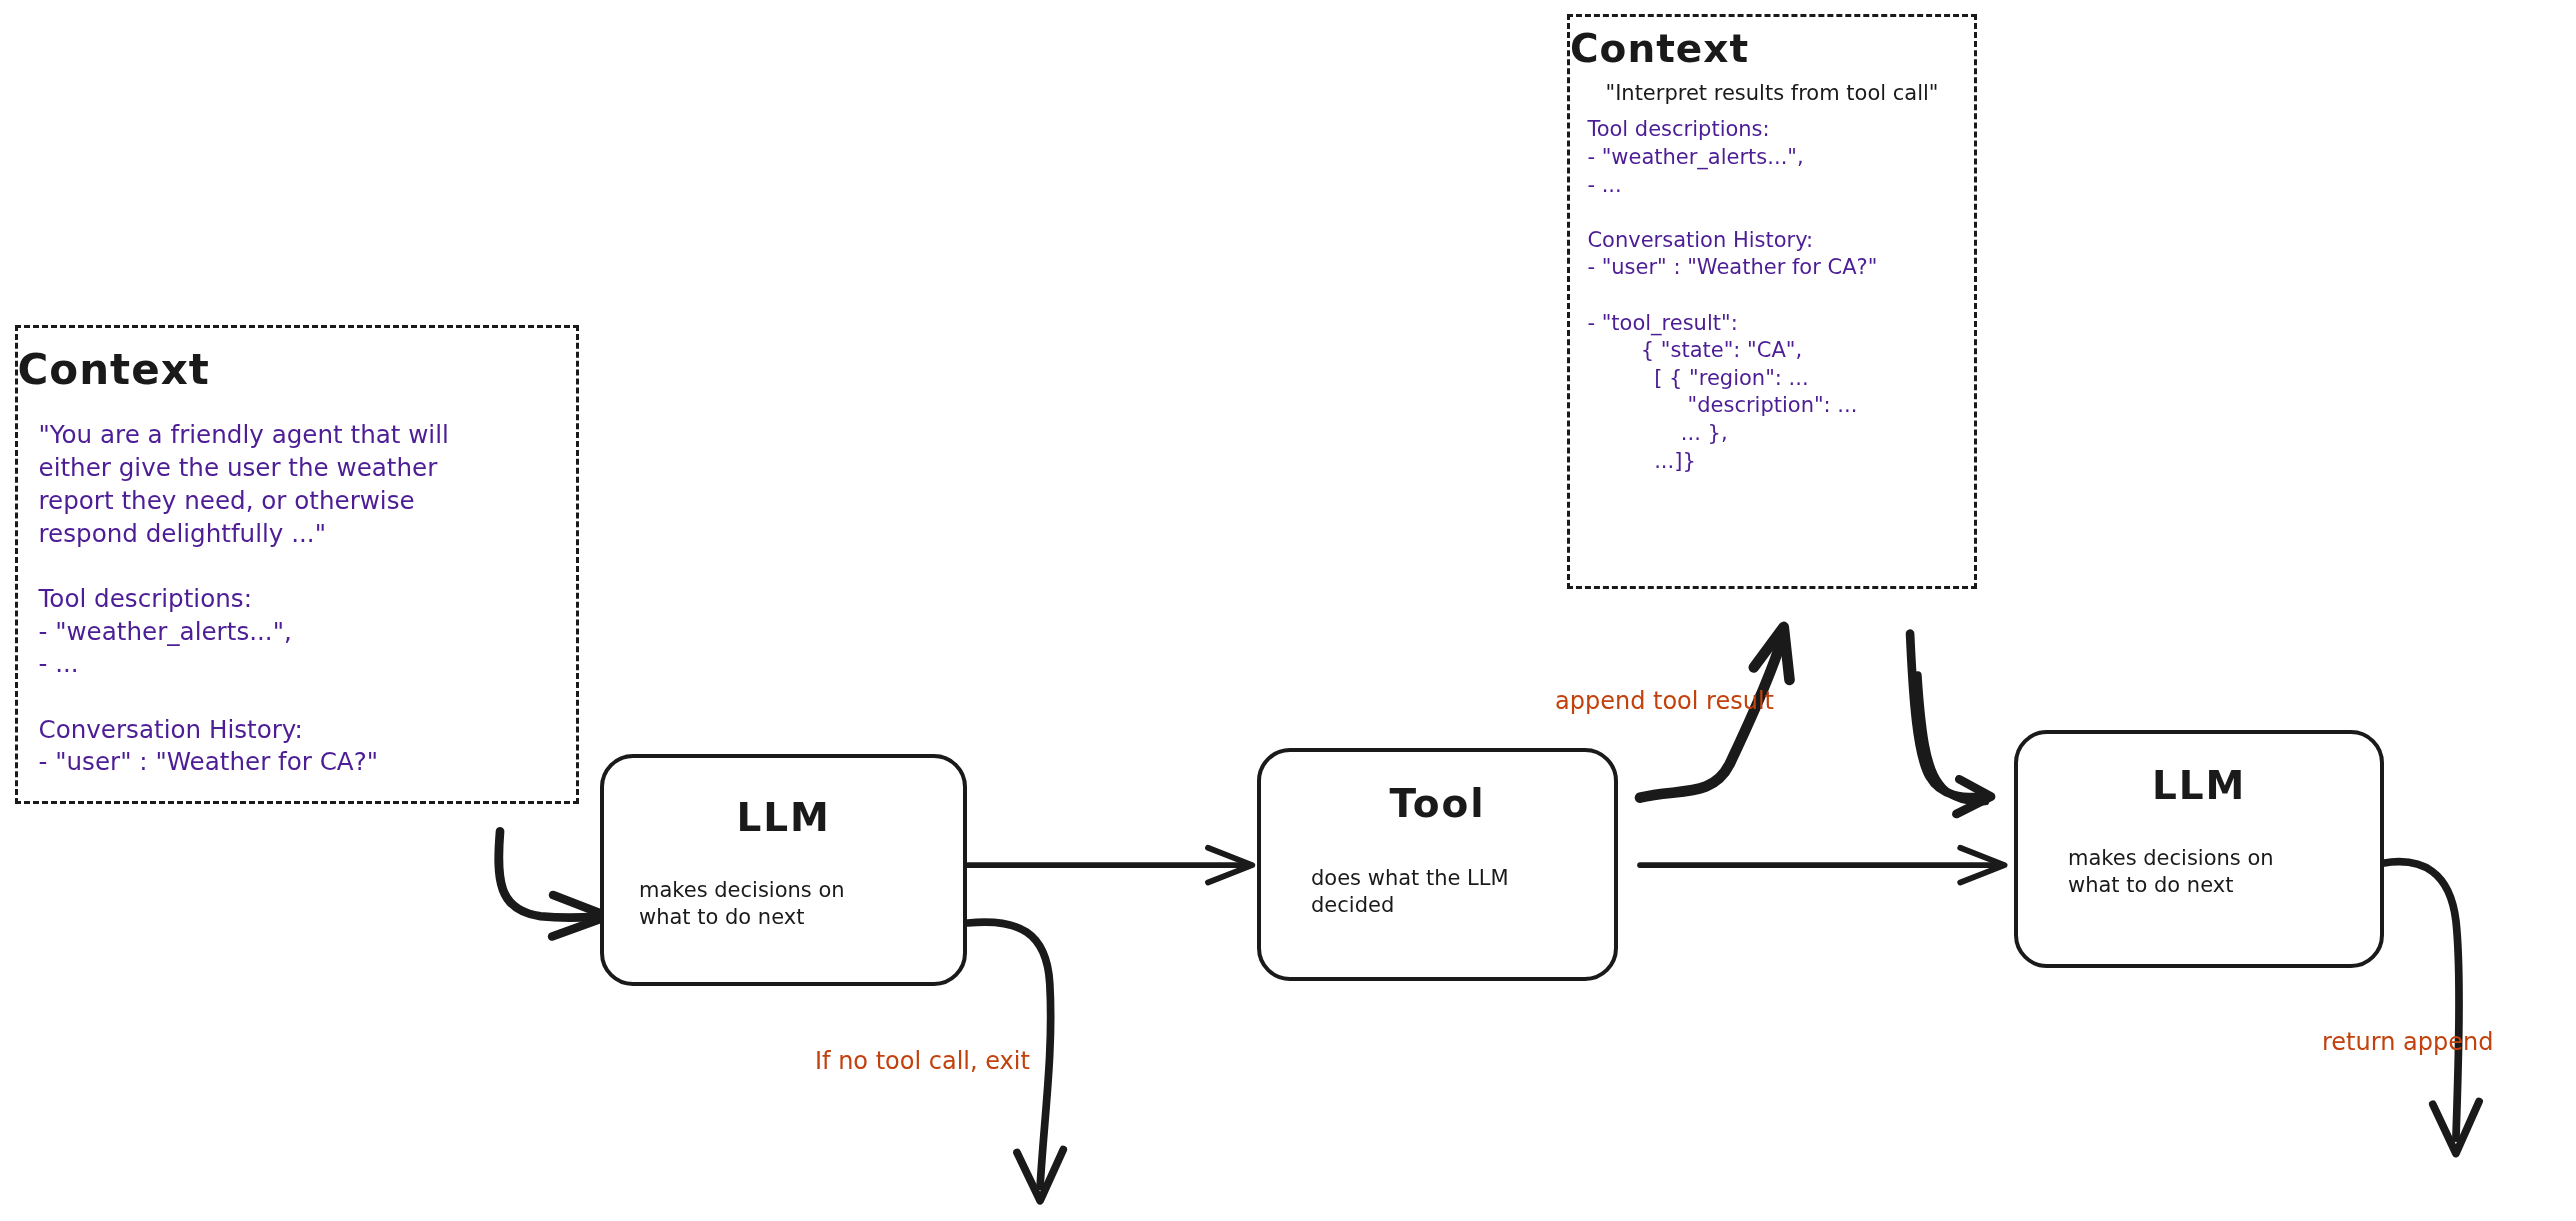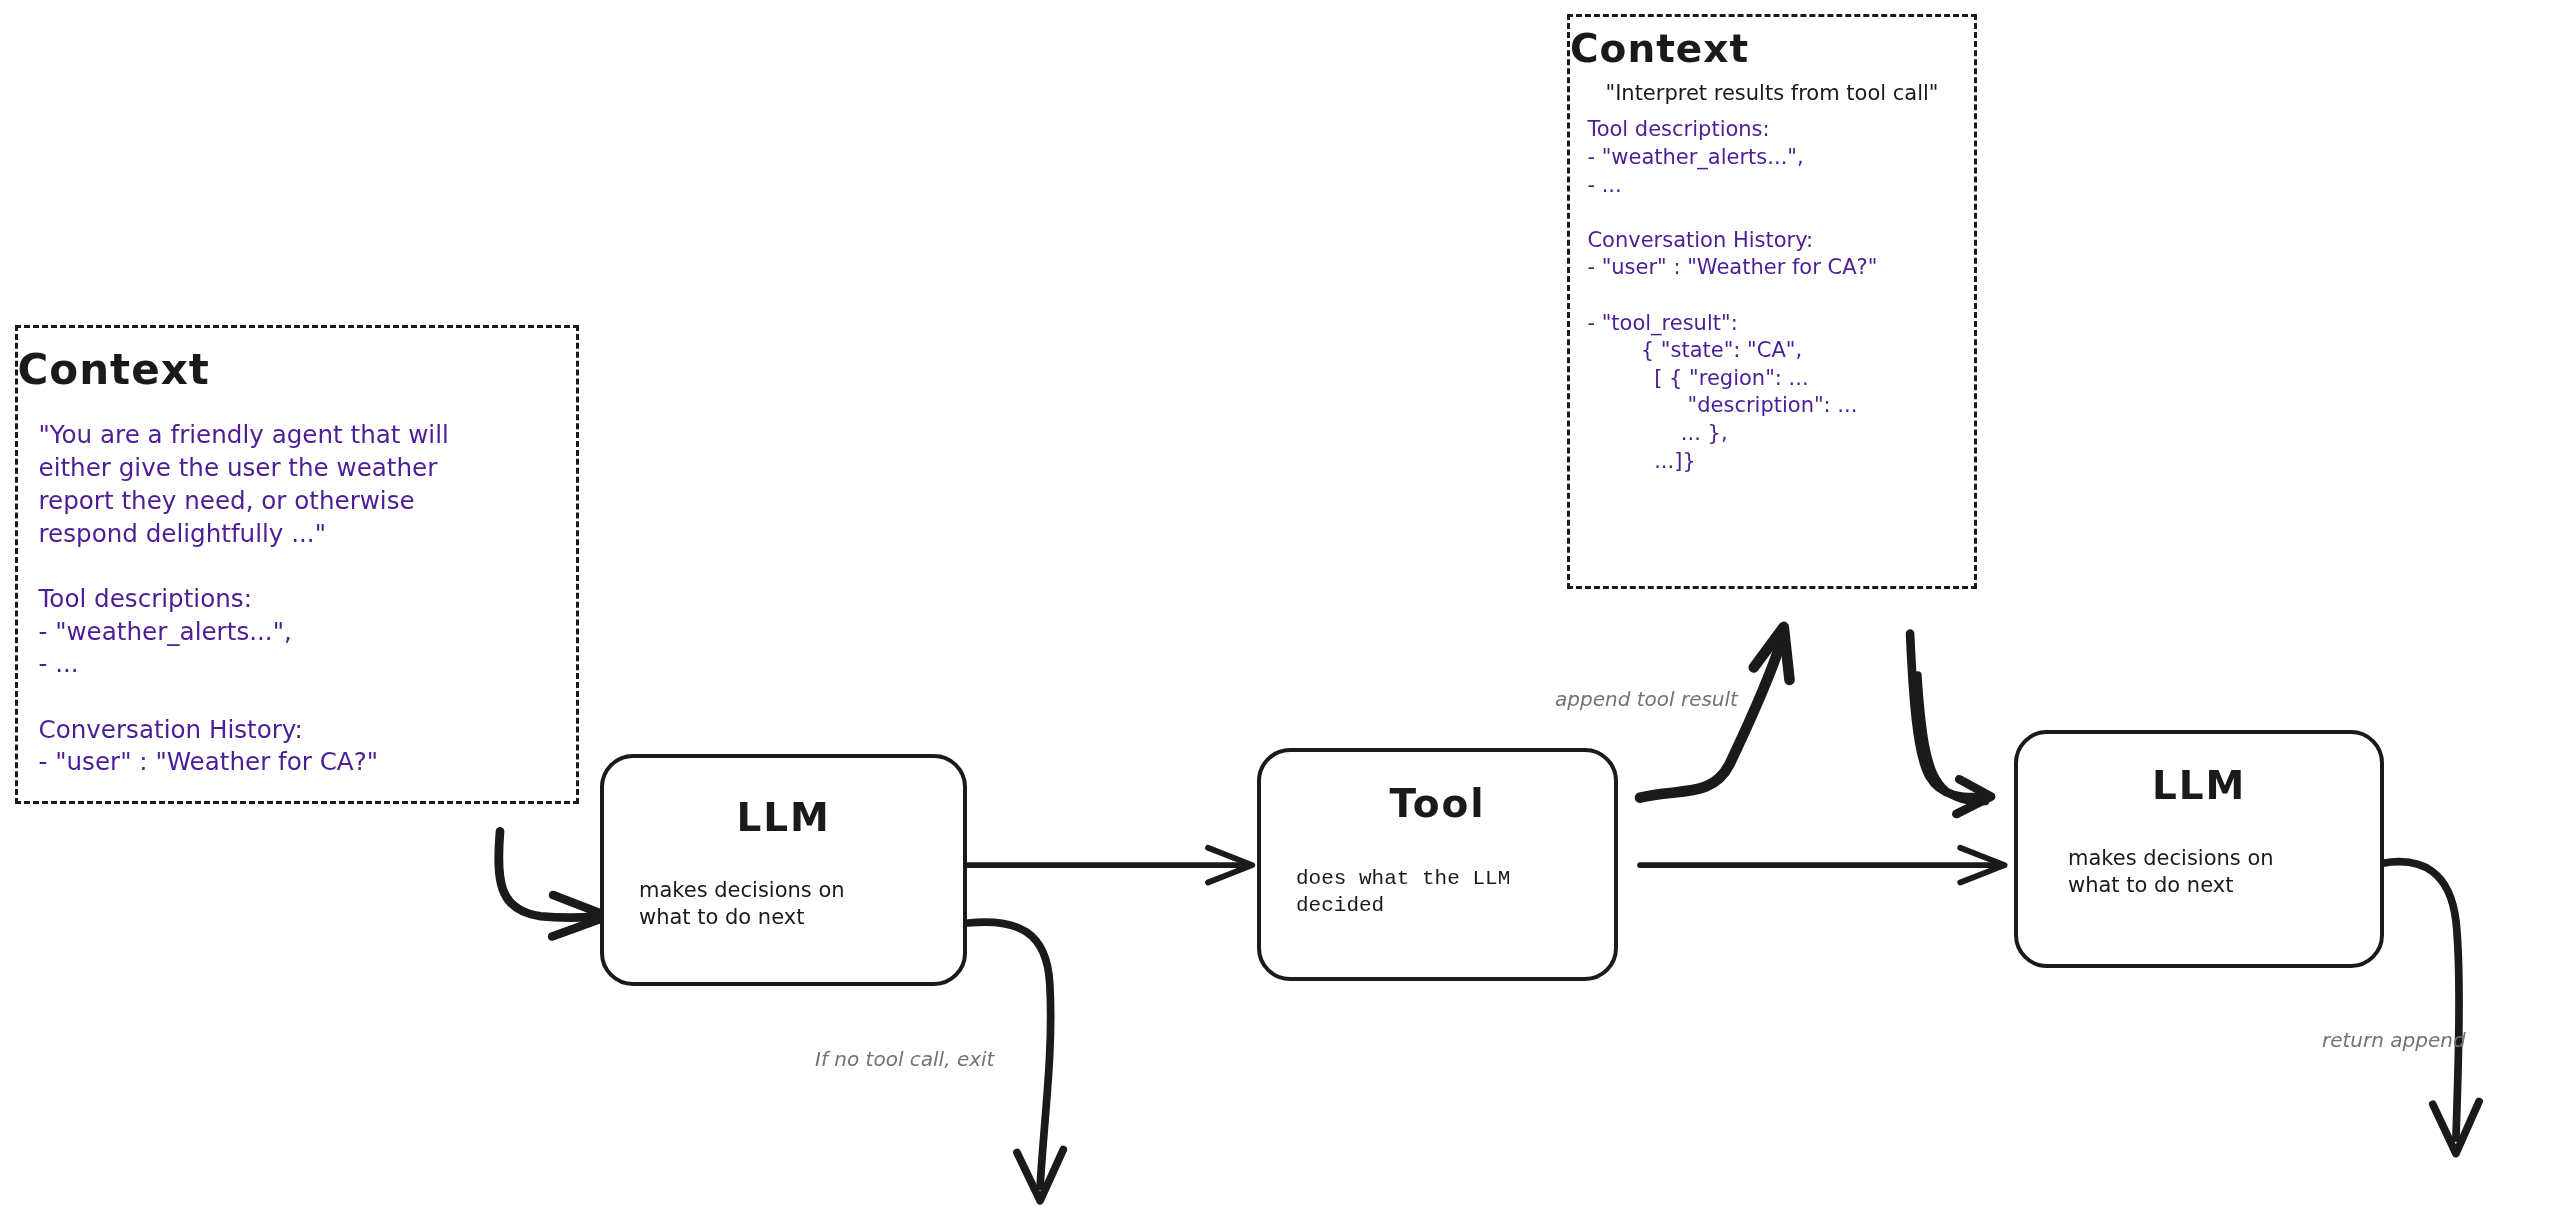--- a/index.html
+++ b/index.html
@@ -100,33 +100,32 @@
   }
 
   #node-llm1 { left: 600px;  top: 754px; width: 367px; height: 232px; }
   #node-tool { left: 1257px; top: 748px; width: 361px; height: 233px; }
   #node-llm2 { left: 2014px; top: 730px; width: 370px; height: 238px; }
 
   #node-llm1 .node-title { margin-top: 37px; }
   #node-llm1 .node-sub   { margin-top: 37px; margin-left: 35px; align-self: flex-start; }
 
   #node-tool .node-title { margin-top: 29px; }
-  #node-tool .node-sub   { margin-top: 39px; margin-left: 35px; align-self: flex-start; font-family: Liberation Mono, monospace; }
+  #node-tool .node-sub   { margin-top: 39px; margin-left: 50px; align-self: flex-start; }
 
   #node-llm2 .node-title { margin-top: 29px; }
   #node-llm2 .node-sub   { margin-top: 37px; margin-left: 50px; align-self: flex-start; }
 
   
   .edge-label {
     position: absolute;
     font-family: "DejaVu Sans", sans-serif;
-    font-size: 20px;
-    color: #737373;
+    font-size: 24px;
+    color: #c2410c;
     white-space: nowrap;
-    font-style: italic;
   }
   #lbl-append { left: 1555px; top: 687px; }
   #lbl-exit   { left: 815px;  top: 1047px; text-align: right; }
   #lbl-return { left: 2322px; top: 1028px; }
 </style>
 </head>
 <body>
 
 <div id="canvas">
 

